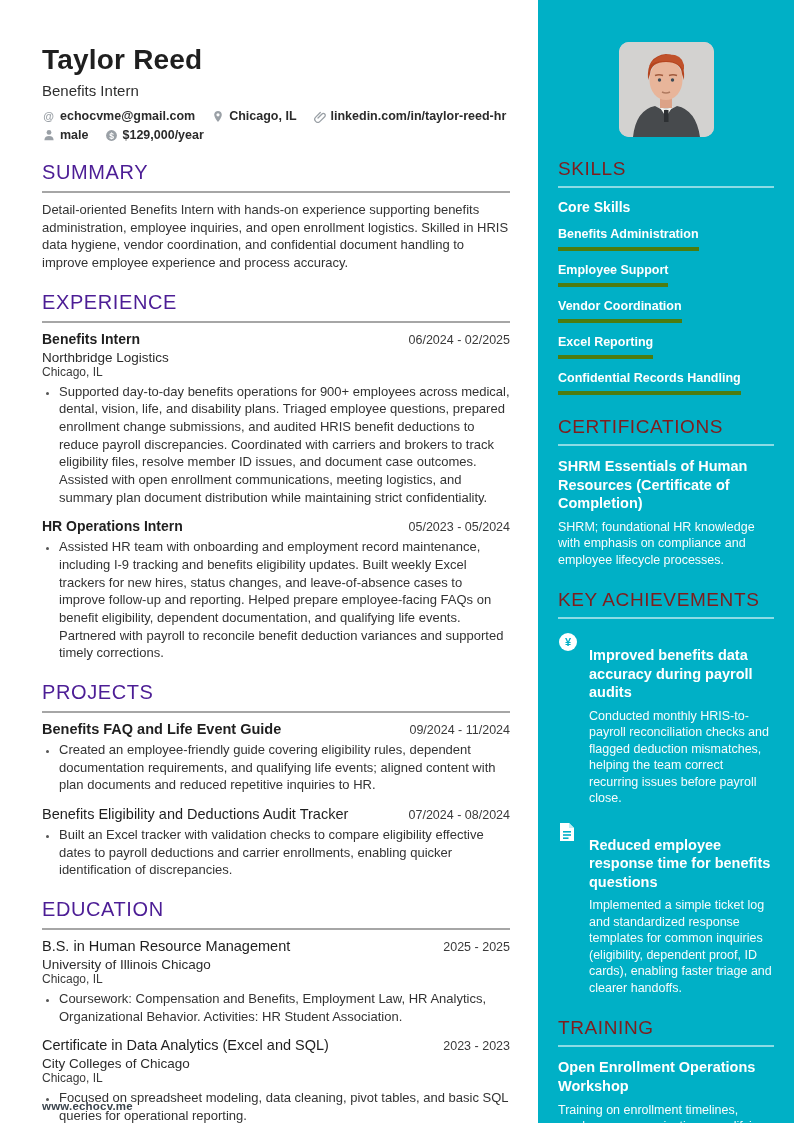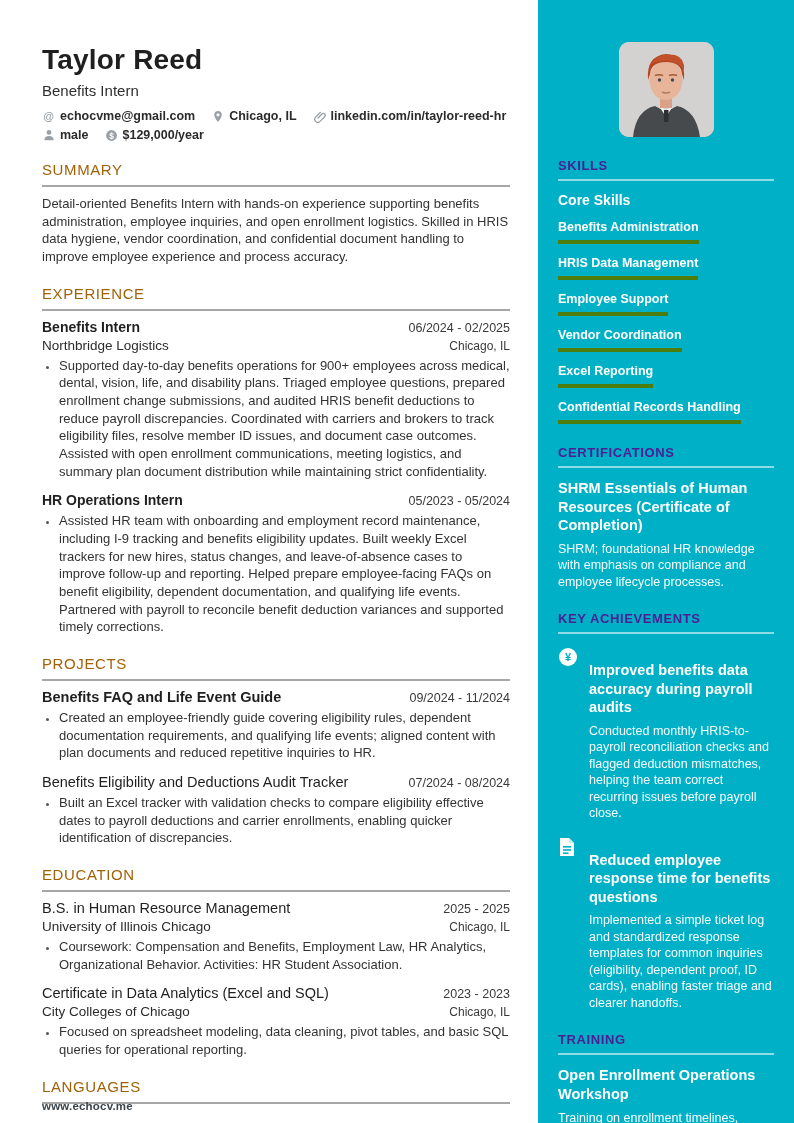--- a/index.html
+++ b/index.html
@@ -9,44 +9,44 @@
   
   .main { width:538px; padding:44px 28px 8px 42px; color:#333; }
   .name { font-size:28px; font-weight:bold; color:#1f1f1f; letter-spacing:0.2px; }
   .role { font-size:15px; color:#2e2e2e; margin-top:6px; }
   .contacts { margin-top:10px; display:flex; flex-wrap:wrap; column-gap:16px; row-gap:5px; max-width:470px; }
   .contact { display:flex; align-items:center; gap:5px; font-size:12.5px; font-weight:bold; color:#2b2b2b; }
   .cicon { width:13px; height:13px; display:inline-flex; align-items:center; justify-content:center; color:#9aa0a6; flex:none; }
   .cicon svg { display:block; }
 
   .sec { margin-top:19px; }
-  .sec-h { font-size:15px; font-weight:400; letter-spacing:0.6px; color:#a16207; padding-bottom:7px; border-bottom:2px solid #a6a6a6; }
+  .sec-h { font-size:20px; font-weight:400; letter-spacing:0.6px; color:#4c1d95; padding-bottom:7px; border-bottom:2px solid #a6a6a6; }
   .sec-body { padding-top:8px; }
   .summary-text { font-size:13px; line-height:1.36; color:#333; }
 
   .entry { margin-bottom:12px; }
   .row { display:flex; justify-content:space-between; align-items:baseline; }
   .e-title { font-size:14px; font-weight:bold; color:#1f1f1f; }
   .e-dates { font-size:12.5px; color:#3a3a3a; white-space:nowrap; }
-  .e-company { font-size:13.5px; color:#2b2b2b; margin-top:3px; }
+  .e-company { font-size:13.5px; color:#2b2b2b; margin-top:3px;flex-direction:column; }
   .e-loc { font-size:12px; color:#3a3a3a; }
   ul.bullets { margin:4px 0 0 0; padding-left:17px; }
   ul.bullets li { font-size:13px; line-height:1.36; color:#333; }
   ul.bullets li::marker { color:#555; font-size:11px; }
 
   .langs { display:flex; gap:26px; }
 
   .footer { position:absolute; left:42px; bottom:11px; font-size:11.5px; color:#3a434c; font-weight:bold; letter-spacing:0.2px; }
 
   
   .sidebar { width:256px; background:#00b0c6; color:#ffffff; padding:42px 20px 16px 20px; overflow:hidden; }
   .photo { width:95px; height:95px; border-radius:10px; margin:0 auto; overflow:hidden; background:#d3d2d0; }
   .photo svg { display:block; }
   .side-sec { margin-top:21px; }
-  .side-h { font-size:13px; font-weight:bold; letter-spacing:0.6px; color:#4c1d95; padding-bottom:6px; border-bottom:2px solid rgba(255,255,255,0.55); margin-bottom:11px; }
+  .side-h { font-size:19px; font-weight:normal; letter-spacing:0.6px; color:#7f1d1d; padding-bottom:6px; border-bottom:2px solid rgba(255,255,255,0.55); margin-bottom:11px; }
   .skill-group { font-size:14px; font-weight:bold; margin-bottom:9px; }
   .skill { margin-bottom:9px; }
   .skill span { display:inline-block; font-size:12.5px; font-weight:bold; padding-bottom:6px; border-bottom:4px solid #4d7c0f; }
   .cert-title { font-size:14.5px; font-weight:bold; line-height:1.28; }
   .side-desc { font-size:12.5px; line-height:1.32; margin-top:6px; color:rgba(255,255,255,0.97); }
   .ach { display:flex; gap:10px; margin-bottom:13px; }
   .ach-icon { flex:none; width:21px; padding-top:2px; }
   .ach-title { font-size:14.5px; font-weight:bold; line-height:1.28;margin-top:16px; }
   .train { margin-bottom:13px; }
   .train-title { font-size:14.5px; font-weight:bold; line-height:1.28; }
@@ -225,21 +225,20 @@
         <path d="M36 33.5 Q40 32 44 33.5" stroke="#a05a3c" stroke-width="1.4" fill="none"></path>
         <path d="M50 33.5 Q54 32 58 33.5" stroke="#a05a3c" stroke-width="1.4" fill="none"></path>
         <path d="M43 50 Q47 52 51 50" stroke="#b07a60" stroke-width="1.4" fill="none"></path>
       </svg>
     </div>
 
     <div class="side-sec">
       <div class="side-h">SKILLS</div>
       <div class="skill-group">Core Skills</div>
       <div class="skill"><span>Benefits Administration</span></div>
-      <div class="skill"><span>HRIS Data Management</span></div>
       <div class="skill"><span>Employee Support</span></div>
       <div class="skill"><span>Vendor Coordination</span></div>
       <div class="skill"><span>Excel Reporting</span></div>
       <div class="skill" style="margin-bottom:0;"><span>Confidential Records Handling</span></div>
     </div>
 
     <div class="side-sec">
       <div class="side-h">CERTIFICATIONS</div>
       <div>
         <div class="cert-title">SHRM Essentials of Human Resources (Certificate of Completion)</div>

